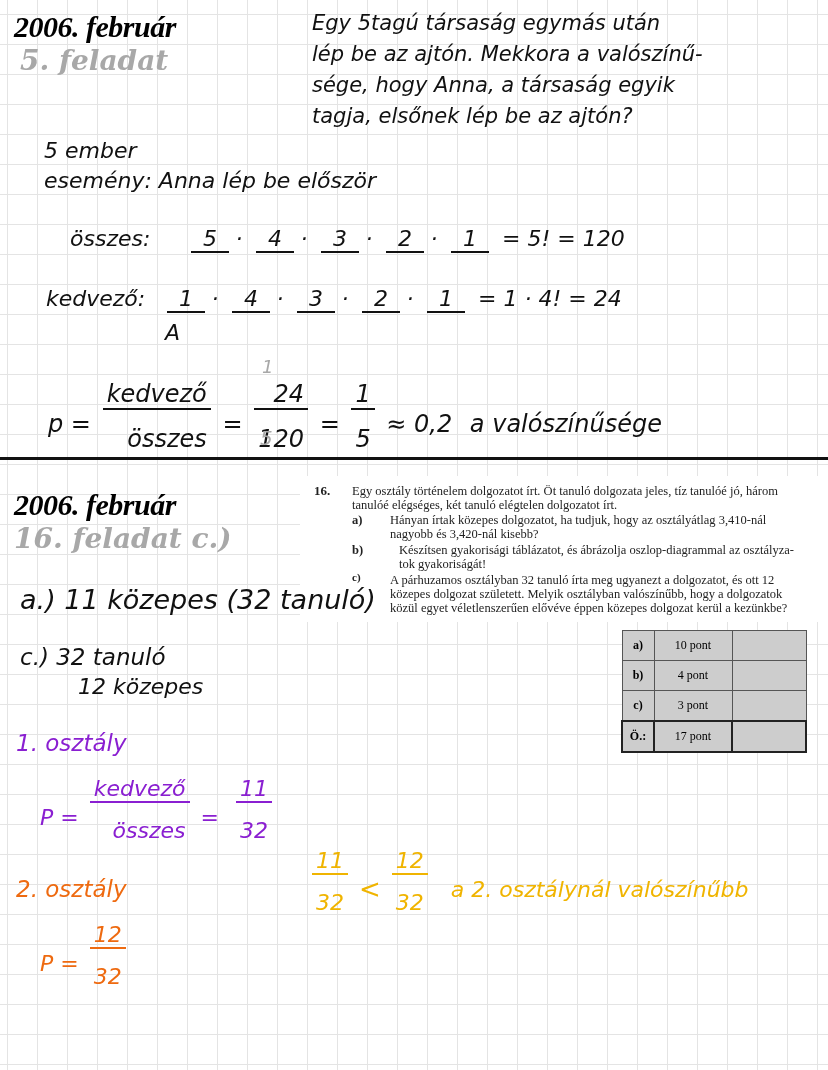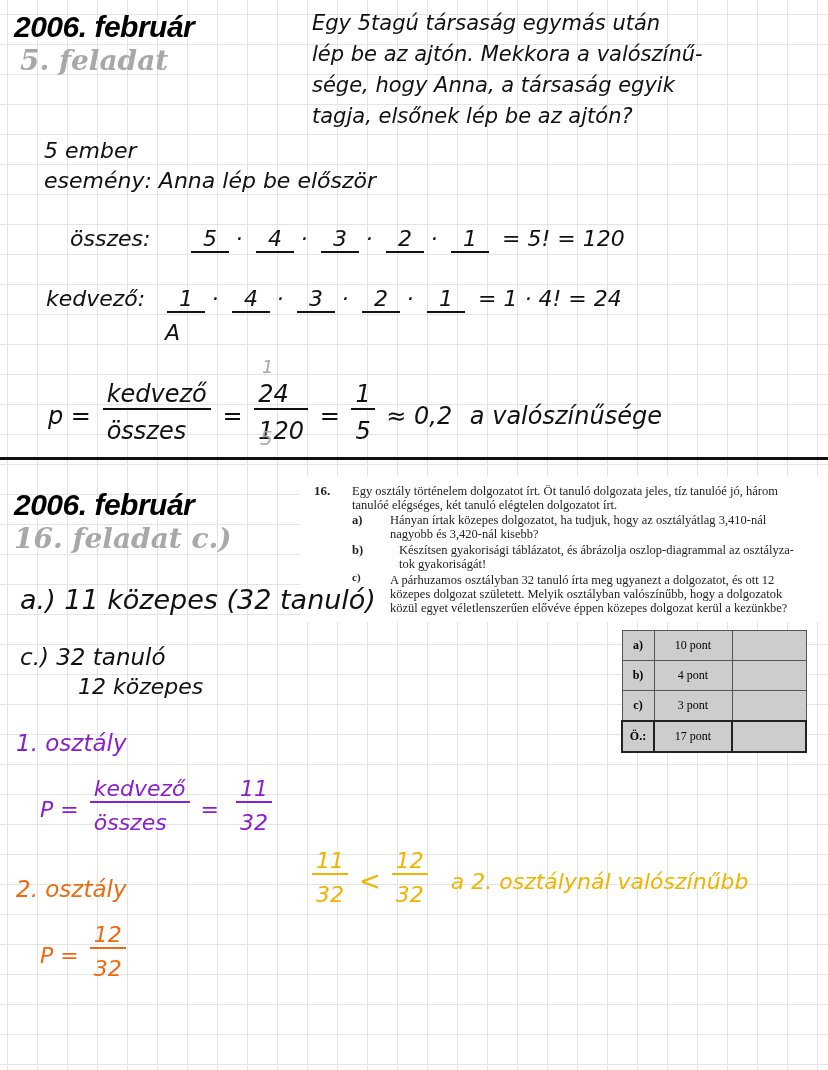--- a/index.html
+++ b/index.html
@@ -7,29 +7,29 @@
     width:828px; height:1070px; position:relative; overflow:hidden;
     background-color:#ffffff;
     background-image:
       linear-gradient(to right, #e4e4e4 1px, transparent 1px),
       linear-gradient(to bottom, #e4e4e4 1px, transparent 1px);
     background-size:30px 30px;
     background-position:7px 14px;
     font-family:"DejaVu Sans", sans-serif;
   }
   .abs { position:absolute; white-space:nowrap; }
-  .title { font-family:Liberation Sans, sans-serif; font-weight:bold; font-style:italic; font-size:30px; color:#000; letter-spacing:-0.5px; }
+  .title { font-family:Liberation Serif, serif; font-weight:bold; font-style:italic; font-size:30px; color:#000; letter-spacing:-0.5px; }
   .subtitle { font-family:"DejaVu Serif", serif; font-weight:bold; font-style:italic; font-size:28px; color:#a8a8a8; }
   .q { font-style:italic; font-size:21px; line-height:31px; color:#111; }
   .line { font-size:22px; color:#111; font-style:italic; }
   .slot { display:inline-block; width:38px; text-align:center; border-bottom:2px solid #111; margin:0 6px; }
   .dot { display:inline-block; width:8px; text-align:center; }
-  .frac { display:inline-block; vertical-align:middle; text-align:left; margin:0 4px; }
+  .frac { display:inline-block; vertical-align:middle; text-align:right; margin:0 4px; }
   .frac .num { display:block; border-bottom:2px solid currentColor; padding:0 4px; }
-  .frac .den { display:block; padding:7px 4px; }
+  .frac .den { display:block; padding:15px 4px; }
   .divider { position:absolute; left:0; top:457px; width:828px; height:3px; background:#111; }
   .print { font-family:"Liberation Serif", serif; font-size:12.5px; color:#222; line-height:14px; }
   .print .lbl { font-weight:bold; position:absolute; }
   .print-panel { position:absolute; left:300px; top:476px; width:528px; height:146px; background:#ffffff; }
   table.pts { position:absolute; left:621px; top:630px; border-collapse:collapse; font-family:"Liberation Serif", serif; font-size:12px; }
   table.pts td { background:#cdcdcd; border:1px solid #555; height:29px; text-align:center; padding:0; }
   table.pts td.c1 { width:30px; font-weight:bold; }
   table.pts td.c2 { width:76px; }
   table.pts td.c3 { width:72px; }
   table.pts tr.total td { border:2px solid #222; }

